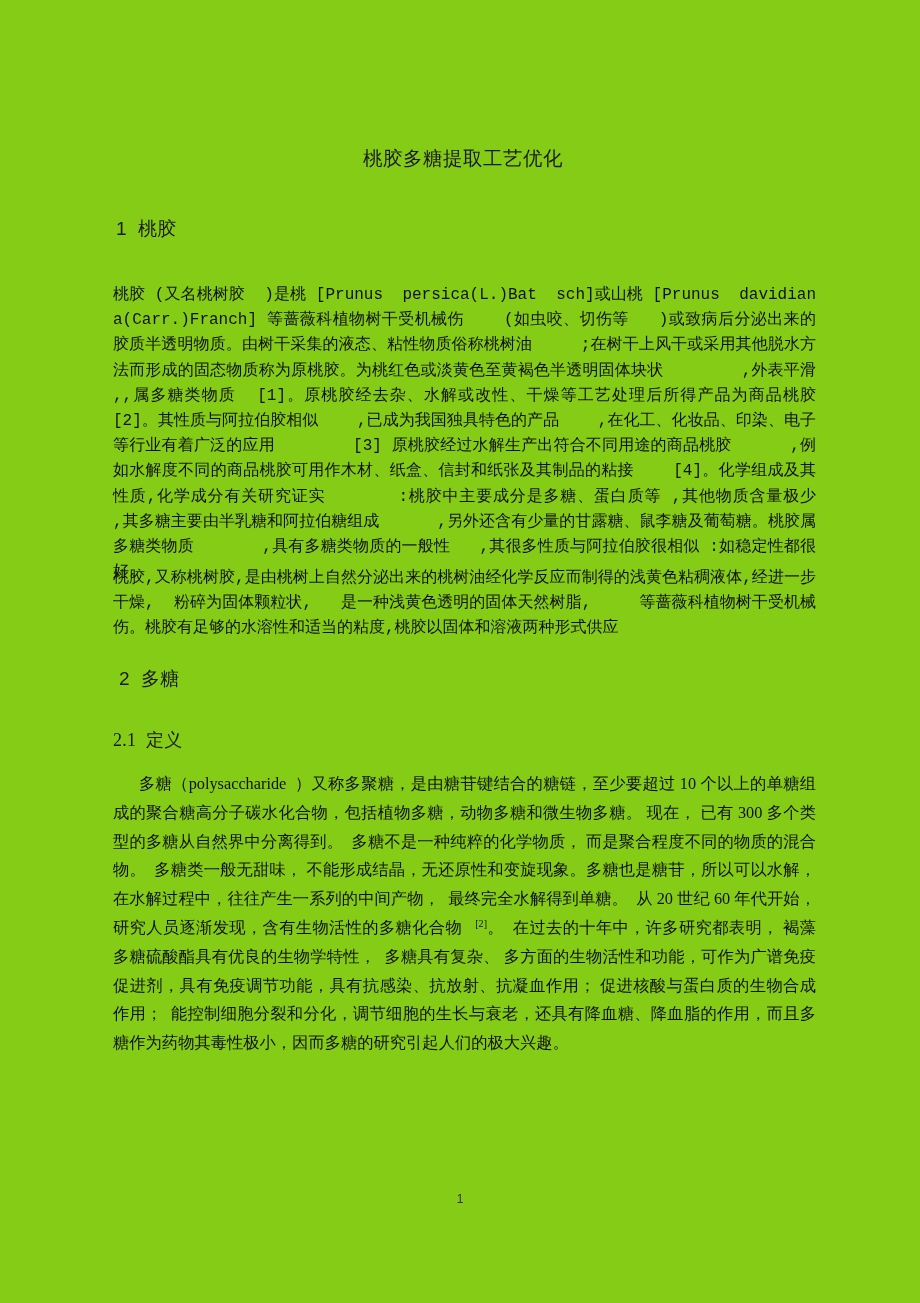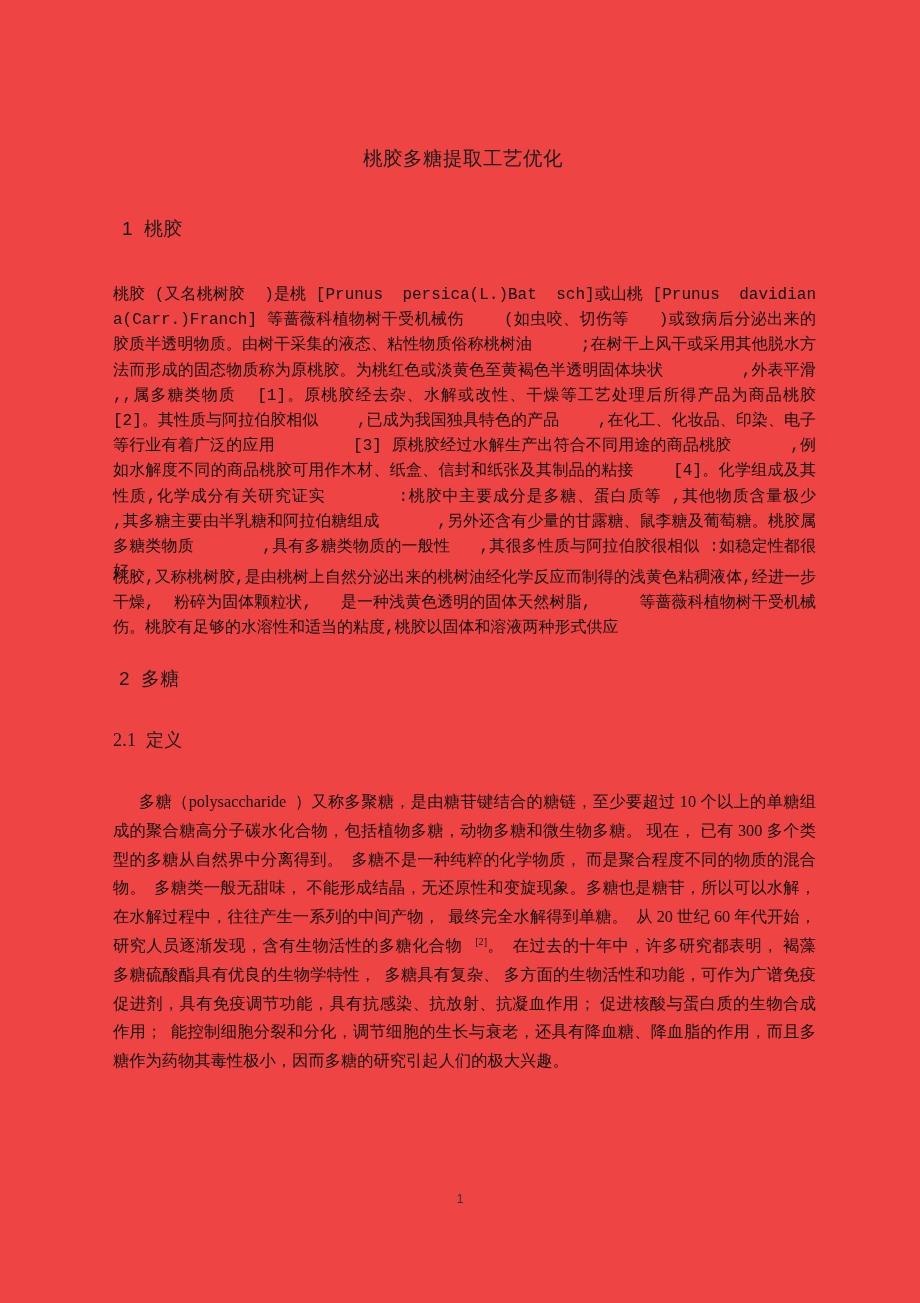--- a/index.html
+++ b/index.html
@@ -9,21 +9,21 @@
   }
   body {
     font-family: "Liberation Serif", "DejaVu Serif", serif;
     color: #000000;
     -webkit-font-smoothing: antialiased;
   }
   .page {
     position: relative;
     width: 920px;
     height: 1303px;
-    background: #ef4444;
+    background: #84cc16;
     box-sizing: border-box;
     overflow: hidden;
   }
 
   
   .doc-title {
     margin: 0;
     padding: 0;
     text-align: center;
     font-family: "Liberation Sans", "DejaVu Sans", sans-serif;
@@ -33,21 +33,21 @@
     letter-spacing: 0.5px;
     position: absolute;
     top: 145px;
     left: 113px;
     width: 700px;
   }
 
   
   .h1 {
     position: absolute;
-    left: 122px;
+    left: 116px;
     margin: 0;
     font-family: "Liberation Sans", "DejaVu Sans", sans-serif;
     font-size: 19px;
     font-weight: 400;
     color: #1a1a1a;
     letter-spacing: 0.3px;
     white-space: pre;
   }
   .h1.sec1 { top: 216px; }
   .h1.sec2 { top: 666px; left: 119px; }
@@ -90,21 +90,21 @@
     margin: 0;
     font-family: "Liberation Serif", "DejaVu Serif", serif;
     font-size: 16.3px;
     line-height: 28.8px;
     color: #111111;
     text-align: justify;
     text-justify: inter-ideograph;
     white-space: pre-wrap;
     word-break: break-all;
   }
-  .big-para.p3 { top: 788px; }
+  .big-para.p3 { top: 770px; }
 
   sup.cite {
     font-size: 0.62em;
     vertical-align: super;
     line-height: 0;
   }
 
   
   .page-number {
     position: absolute;

